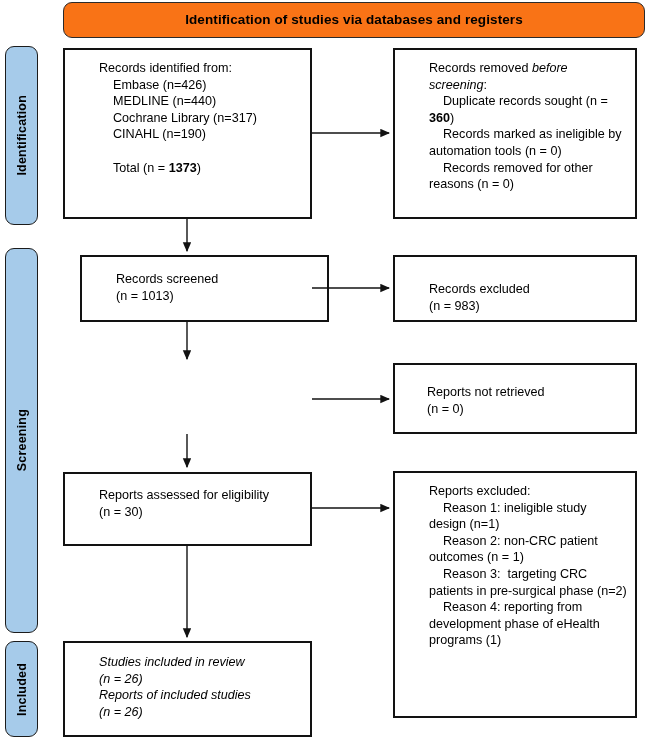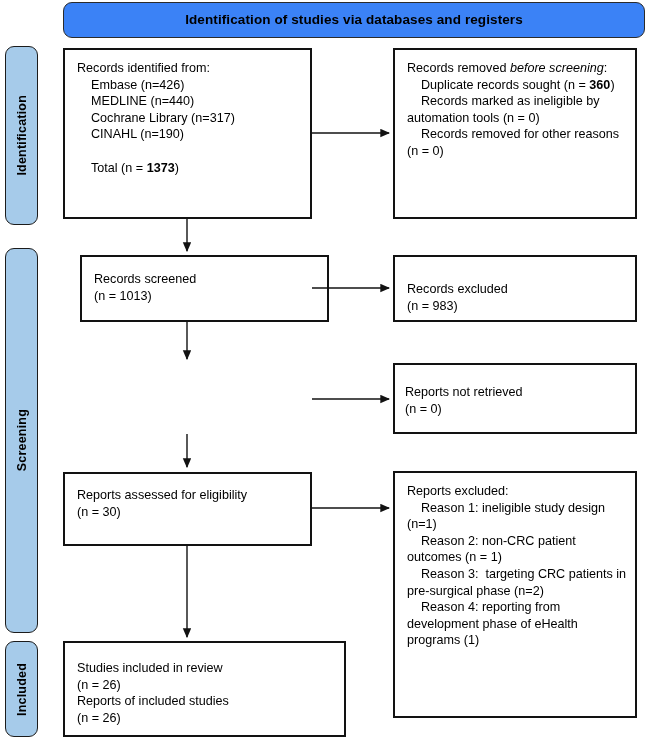--- a/index.html
+++ b/index.html
@@ -24,21 +24,21 @@
     height: 746px;
   }
 
   
   .banner {
     position: absolute;
     left: 63px;
     top: 2px;
     width: 582px;
     height: 36px;
-    background: #3b82f6;
+    background: #f97316;
     border: 1px solid #2b2b2b;
     border-radius: 9px;
     box-sizing: border-box;
     display: flex;
     align-items: center;
     justify-content: center;
   }
   .banner-text {
     font-size: 13.5px;
     font-weight: bold;
@@ -80,31 +80,32 @@
     background: #ffffff;
     border: 2px solid #121212;
     box-sizing: border-box;
     padding: 10px 8px 6px 12px;
   }
   .box-text {
     font-size: 12.6px;
     line-height: 16.6px;
     white-space: pre-wrap;
     color: #000000;
+    margin-left: 22px;
   }
   .box-text .ind { display: inline-block; }
   .box-text b { font-weight: bold; }
   .box-text i { font-style: italic; }
 
   
   #box-identified      { left: 63px;  top: 48px;  width: 249px; height: 171px; }
   #box-screened        { left: 80px;  top: 255px; width: 249px; height: 67px;  padding-top: 14px; }
   #box-sought          { left: 63px;  top: 363px; width: 249px; height: 71px;  padding-top: 19px; }
   #box-assessed        { left: 63px;  top: 472px; width: 249px; height: 74px;  padding-top: 13px; }
-  #box-included        { left: 63px;  top: 641px; width: 283px; height: 96px;  padding-top: 17px; }
+  #box-included        { left: 63px;  top: 641px; width: 249px; height: 96px;  padding-top: 11px; font-style: italic; }
 
   
   #box-removed         { left: 393px; top: 48px;  width: 244px; height: 171px; }
   #box-excluded        { left: 393px; top: 255px; width: 244px; height: 67px;  padding-top: 24px; }
   #box-not-retrieved   { left: 393px; top: 363px; width: 244px; height: 71px;  padding-top: 19px; padding-left: 10px; }
   #box-reports-excluded{ left: 393px; top: 471px; width: 244px; height: 247px; }
 
   
   #connectors {
     position: absolute;

